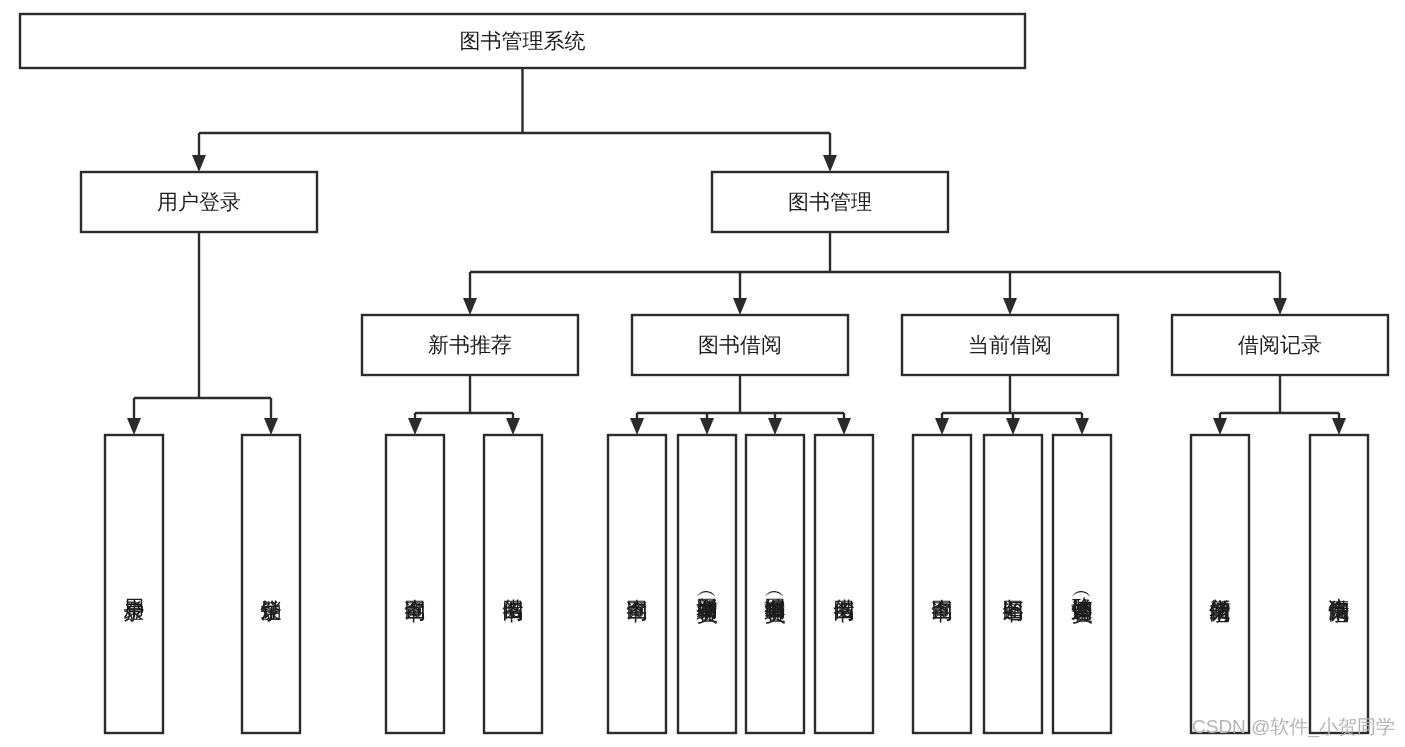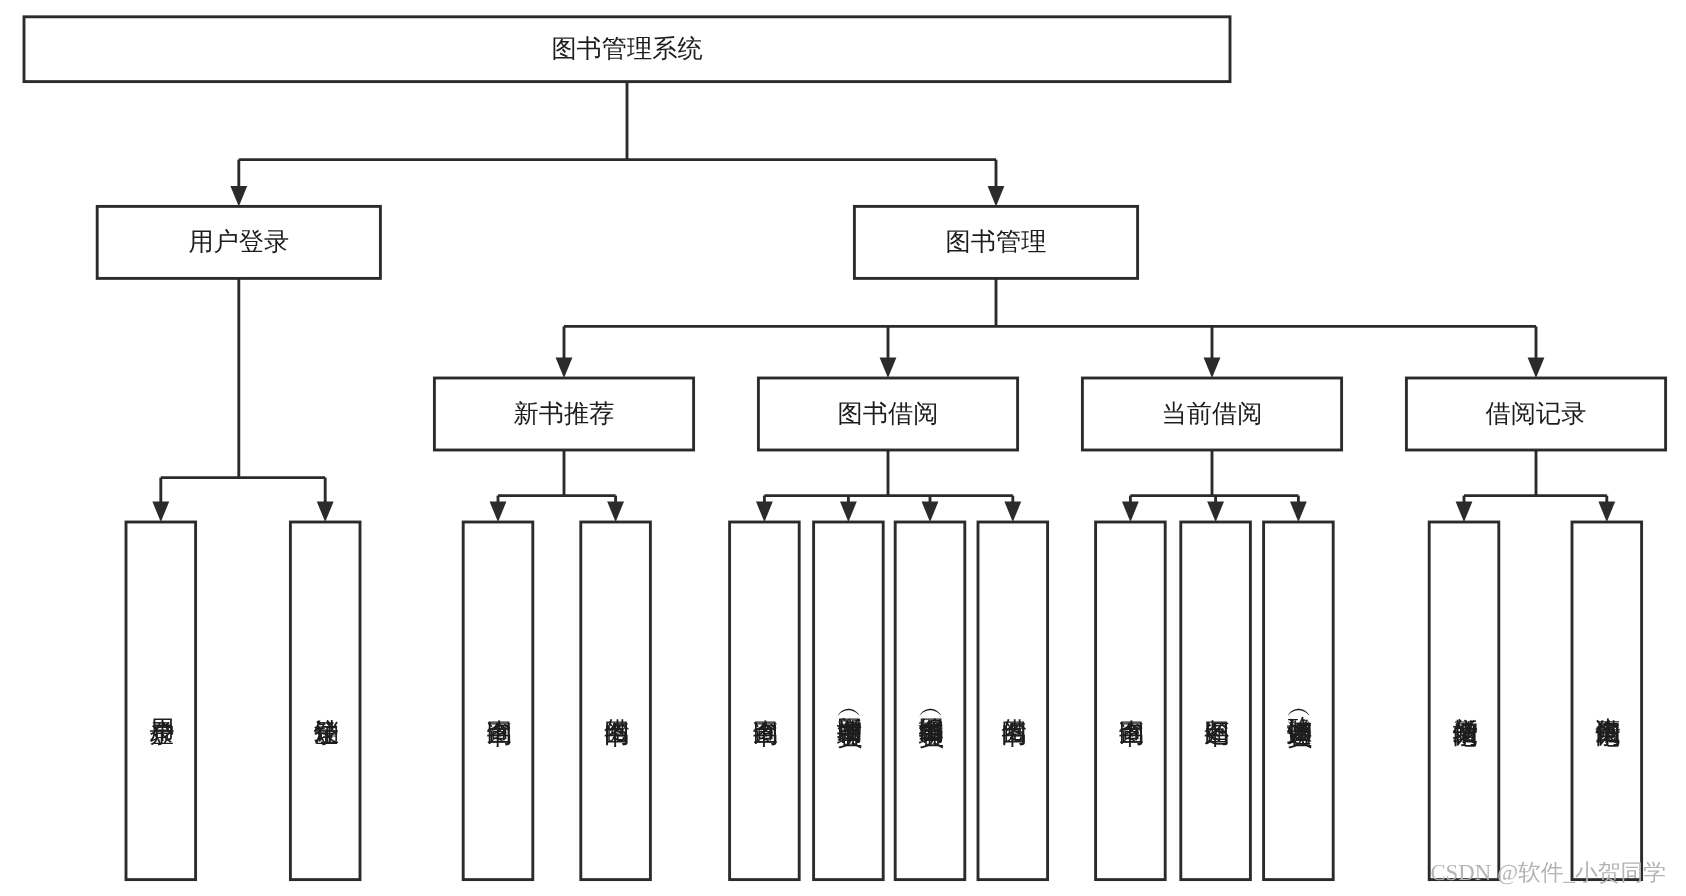--- a/index.html
+++ b/index.html
@@ -61,21 +61,21 @@
     text-align: center;
     pointer-events: none;
     user-select: none;
   }
   .leaf-hit {
     position: absolute;
     background: transparent;
   }
   .watermark {
     position: absolute;
-    font-family: Liberation Serif, serif;
+    font-family: Liberation Sans, sans-serif;
     font-size: 19px;
     color: #b4b4b4;
     white-space: nowrap;
     user-select: none;
     text-align: right;
   }
 </style>
 </head>
 <body>
 

